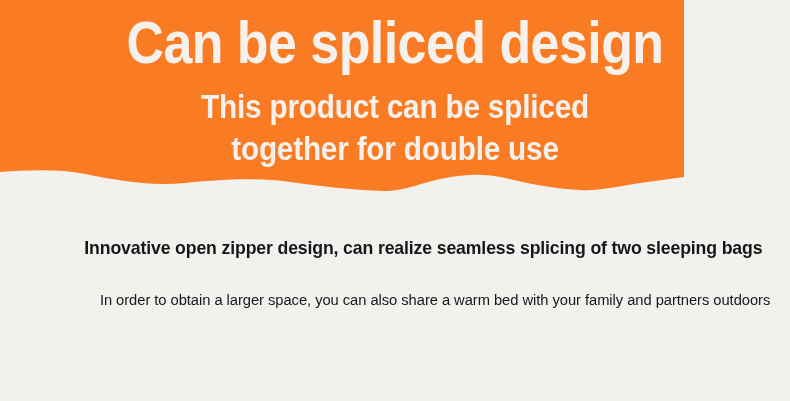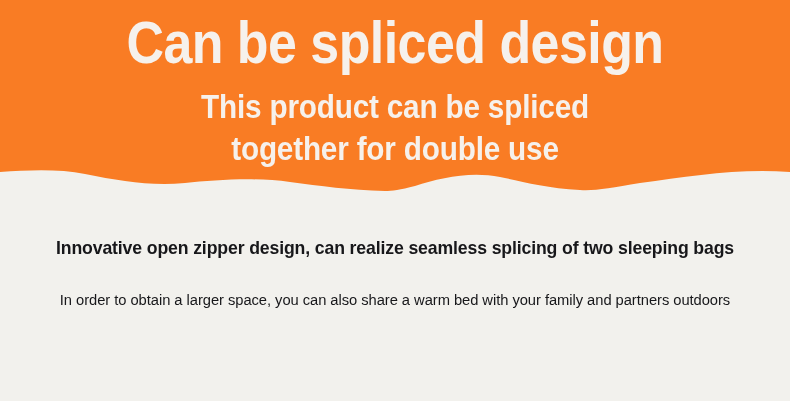--- a/index.html
+++ b/index.html
@@ -21,21 +21,21 @@
     height: 401px;
     background: #f2f1ed;
     overflow: hidden;
   }
 
   
   #hero {
     position: absolute;
     left: 0;
     top: 0;
-    width: 790px;
+    width: 684px;
     height: 200px;
     overflow: hidden;
   }
   #hero-wave-svg {
     position: absolute;
     left: 0;
     top: 0;
     width: 790px;
     height: 200px;
     display: block;
@@ -88,21 +88,21 @@
     white-space: nowrap;
   }
 
   
   #body-copy {
     position: absolute;
     left: 0;
     top: 200px;
     width: 790px;
     height: 201px;
-    text-align: center;
+    text-align: right;
   }
   .body-line {
     position: absolute;
     left: 0;
     width: 790px;
     margin: 0;
     color: #17171a;
     font-family: "Liberation Sans", sans-serif;
     white-space: nowrap;
     transform-origin: 50% 50%;

